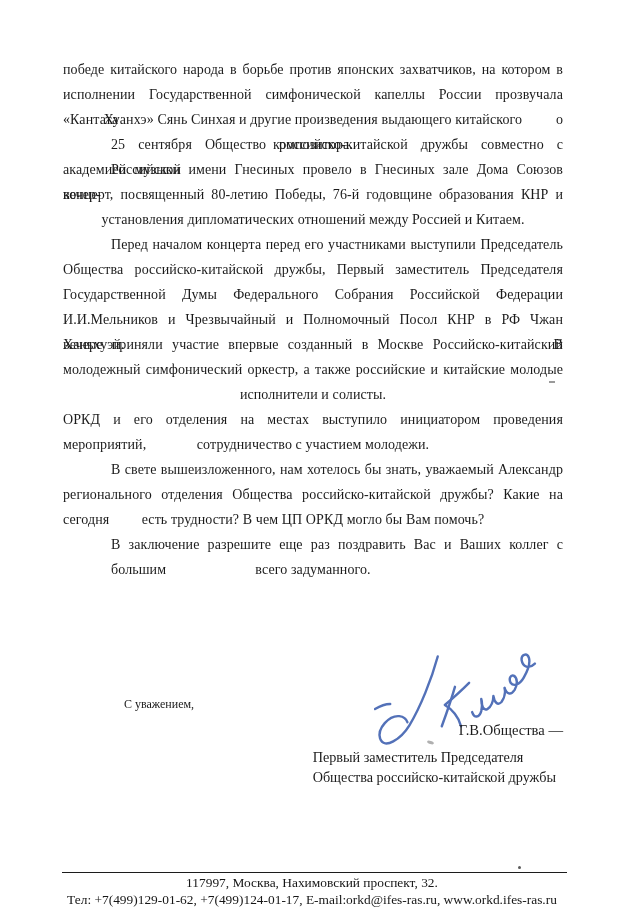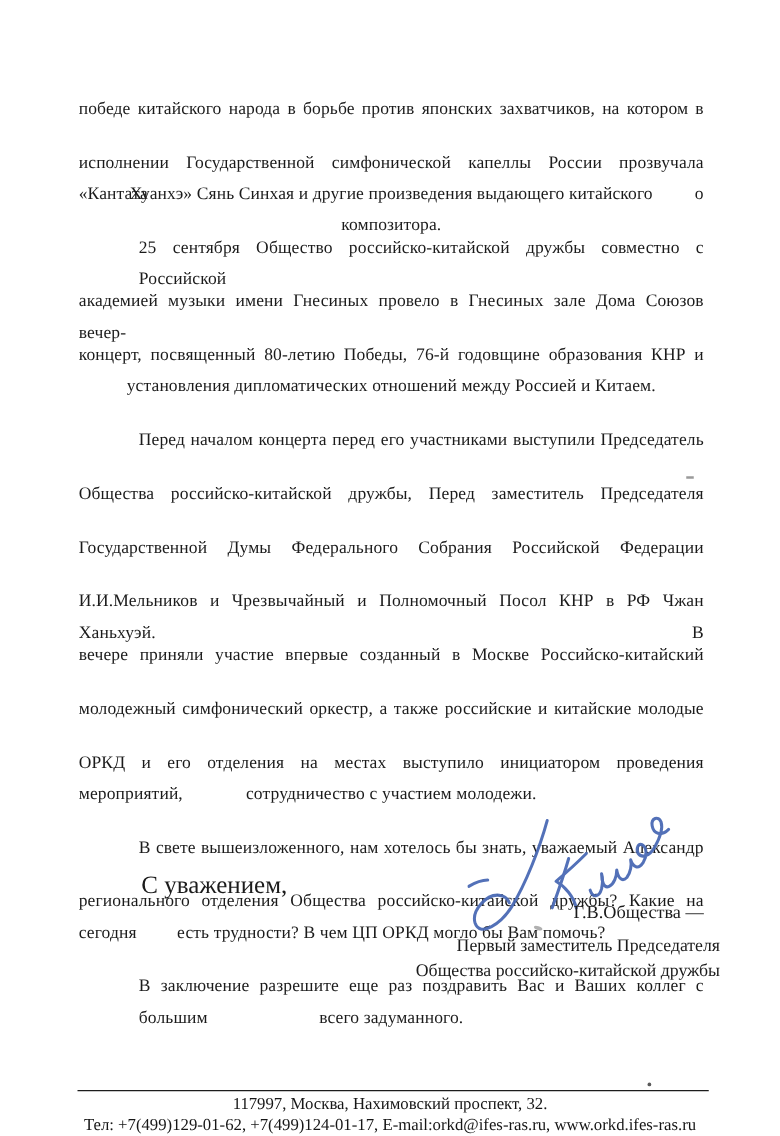--- a/index.html
+++ b/index.html
@@ -3,27 +3,27 @@
 <meta charset="utf-8">
 <style>
   html,body{margin:0;padding:0;background:#ffffff;}
   .page{
     position:relative;width:624px;height:909px;background:#ffffff;overflow:hidden;
     font-family:"Liberation Serif","DejaVu Serif",serif;color:#1b1b1b;
   }
   .body-text{position:absolute;left:63px;top:57px;width:500px;}
   .para{margin:0;padding:0;}
   .ln{height:25px;line-height:25px;font-size:14px;letter-spacing:0.1px;}
-  .j{text-align:justify;text-align-last:justify;margin-top:18px;-moz-text-align-last:justify;}
+  .j{text-align:justify;text-align-last:justify;-moz-text-align-last:justify;}
   .last{text-align:center;}
   .ind{padding-left:48px;}
-  .salutation{position:absolute;left:113px;top:697px;font-size:20px;}
+  .salutation{position:absolute;left:124px;top:697px;font-size:12px;}
   .signature{position:absolute;left:374px;top:646px;width:172px;height:112px;}
   .sign-name{position:absolute;right:61px;top:722px;font-size:14.6px;}
-  .sign-title{position:absolute;right:48px;top:748px;text-align:right;font-size:14.2px;line-height:19.5px;}
+  .sign-title{position:absolute;right:68px;top:748px;font-size:14.2px;line-height:19.5px;}
   .footer-rule{position:absolute;left:62px;top:872px;width:505px;border-top:1.6px solid #1c1c1c;}
   .footer{position:absolute;left:0;top:875px;width:624px;text-align:center;font-size:13.4px;line-height:16.5px;color:#161616;}
   .speck{position:absolute;background:#8a8a8a;}
   .s1{left:518px;top:866px;width:3px;height:3px;border-radius:50%;background:#5a5a5a;}
   .s2{left:549px;top:381px;width:6px;height:2px;background:#9a9a9a;}
   .s3{left:427px;top:741px;width:7px;height:3px;border-radius:50%;background:#b0b0b0;transform:rotate(18deg);}
 </style>
 </head>
 <body>
 
@@ -36,25 +36,26 @@
       <div class="ln last">Хуанхэ» Сянь Синхая и другие произведения выдающего китайского композитора.</div>
     </div>
     <div class="para">
       <div class="ln j ind">25 сентября Общество российско-китайской дружбы совместно с Российской</div>
       <div class="ln j">академией музыки имени Гнесиных провело в Гнесиных зале Дома Союзов вечер-</div>
       <div class="ln j">концерт, посвященный 80-летию Победы, 76-й годовщине образования КНР и</div>
       <div class="ln last">установления дипломатических отношений между Россией и Китаем.</div>
     </div>
     <div class="para">
       <div class="ln j ind">Перед началом концерта перед его участниками выступили Председатель</div>
-      <div class="ln j">Общества российско-китайской дружбы, Перед заместитель Председателя</div>
+      <div class="ln j">Общества российско-китайской дружбы, Первый заместитель Председателя</div>
       <div class="ln j">Государственной Думы Федерального Собрания Российской Федерации</div>
       <div class="ln j">И.И.Мельников и Чрезвычайный и Полномочный Посол КНР в РФ Чжан Ханьхуэй. В</div>
       <div class="ln j">вечере приняли участие впервые созданный в Москве Российско-китайский</div>
       <div class="ln j">молодежный симфонический оркестр, а также российские и китайские молодые</div>
+      <div class="ln last">исполнители и солисты.</div>
     </div>
     <div class="para">
       <div class="ln j">ОРКД и его отделения на местах выступило инициатором проведения мероприятий,</div>
       <div class="ln last">сотрудничество с участием молодежи.</div>
     </div>
     <div class="para">
       <div class="ln j ind">В свете вышеизложенного, нам хотелось бы знать, уважаемый Александр</div>
       <div class="ln j">регионального отделения Общества российско-китайской дружбы? Какие на сегодня</div>
       <div class="ln last">есть трудности? В чем ЦП ОРКД могло бы Вам помочь?</div>
     </div>

